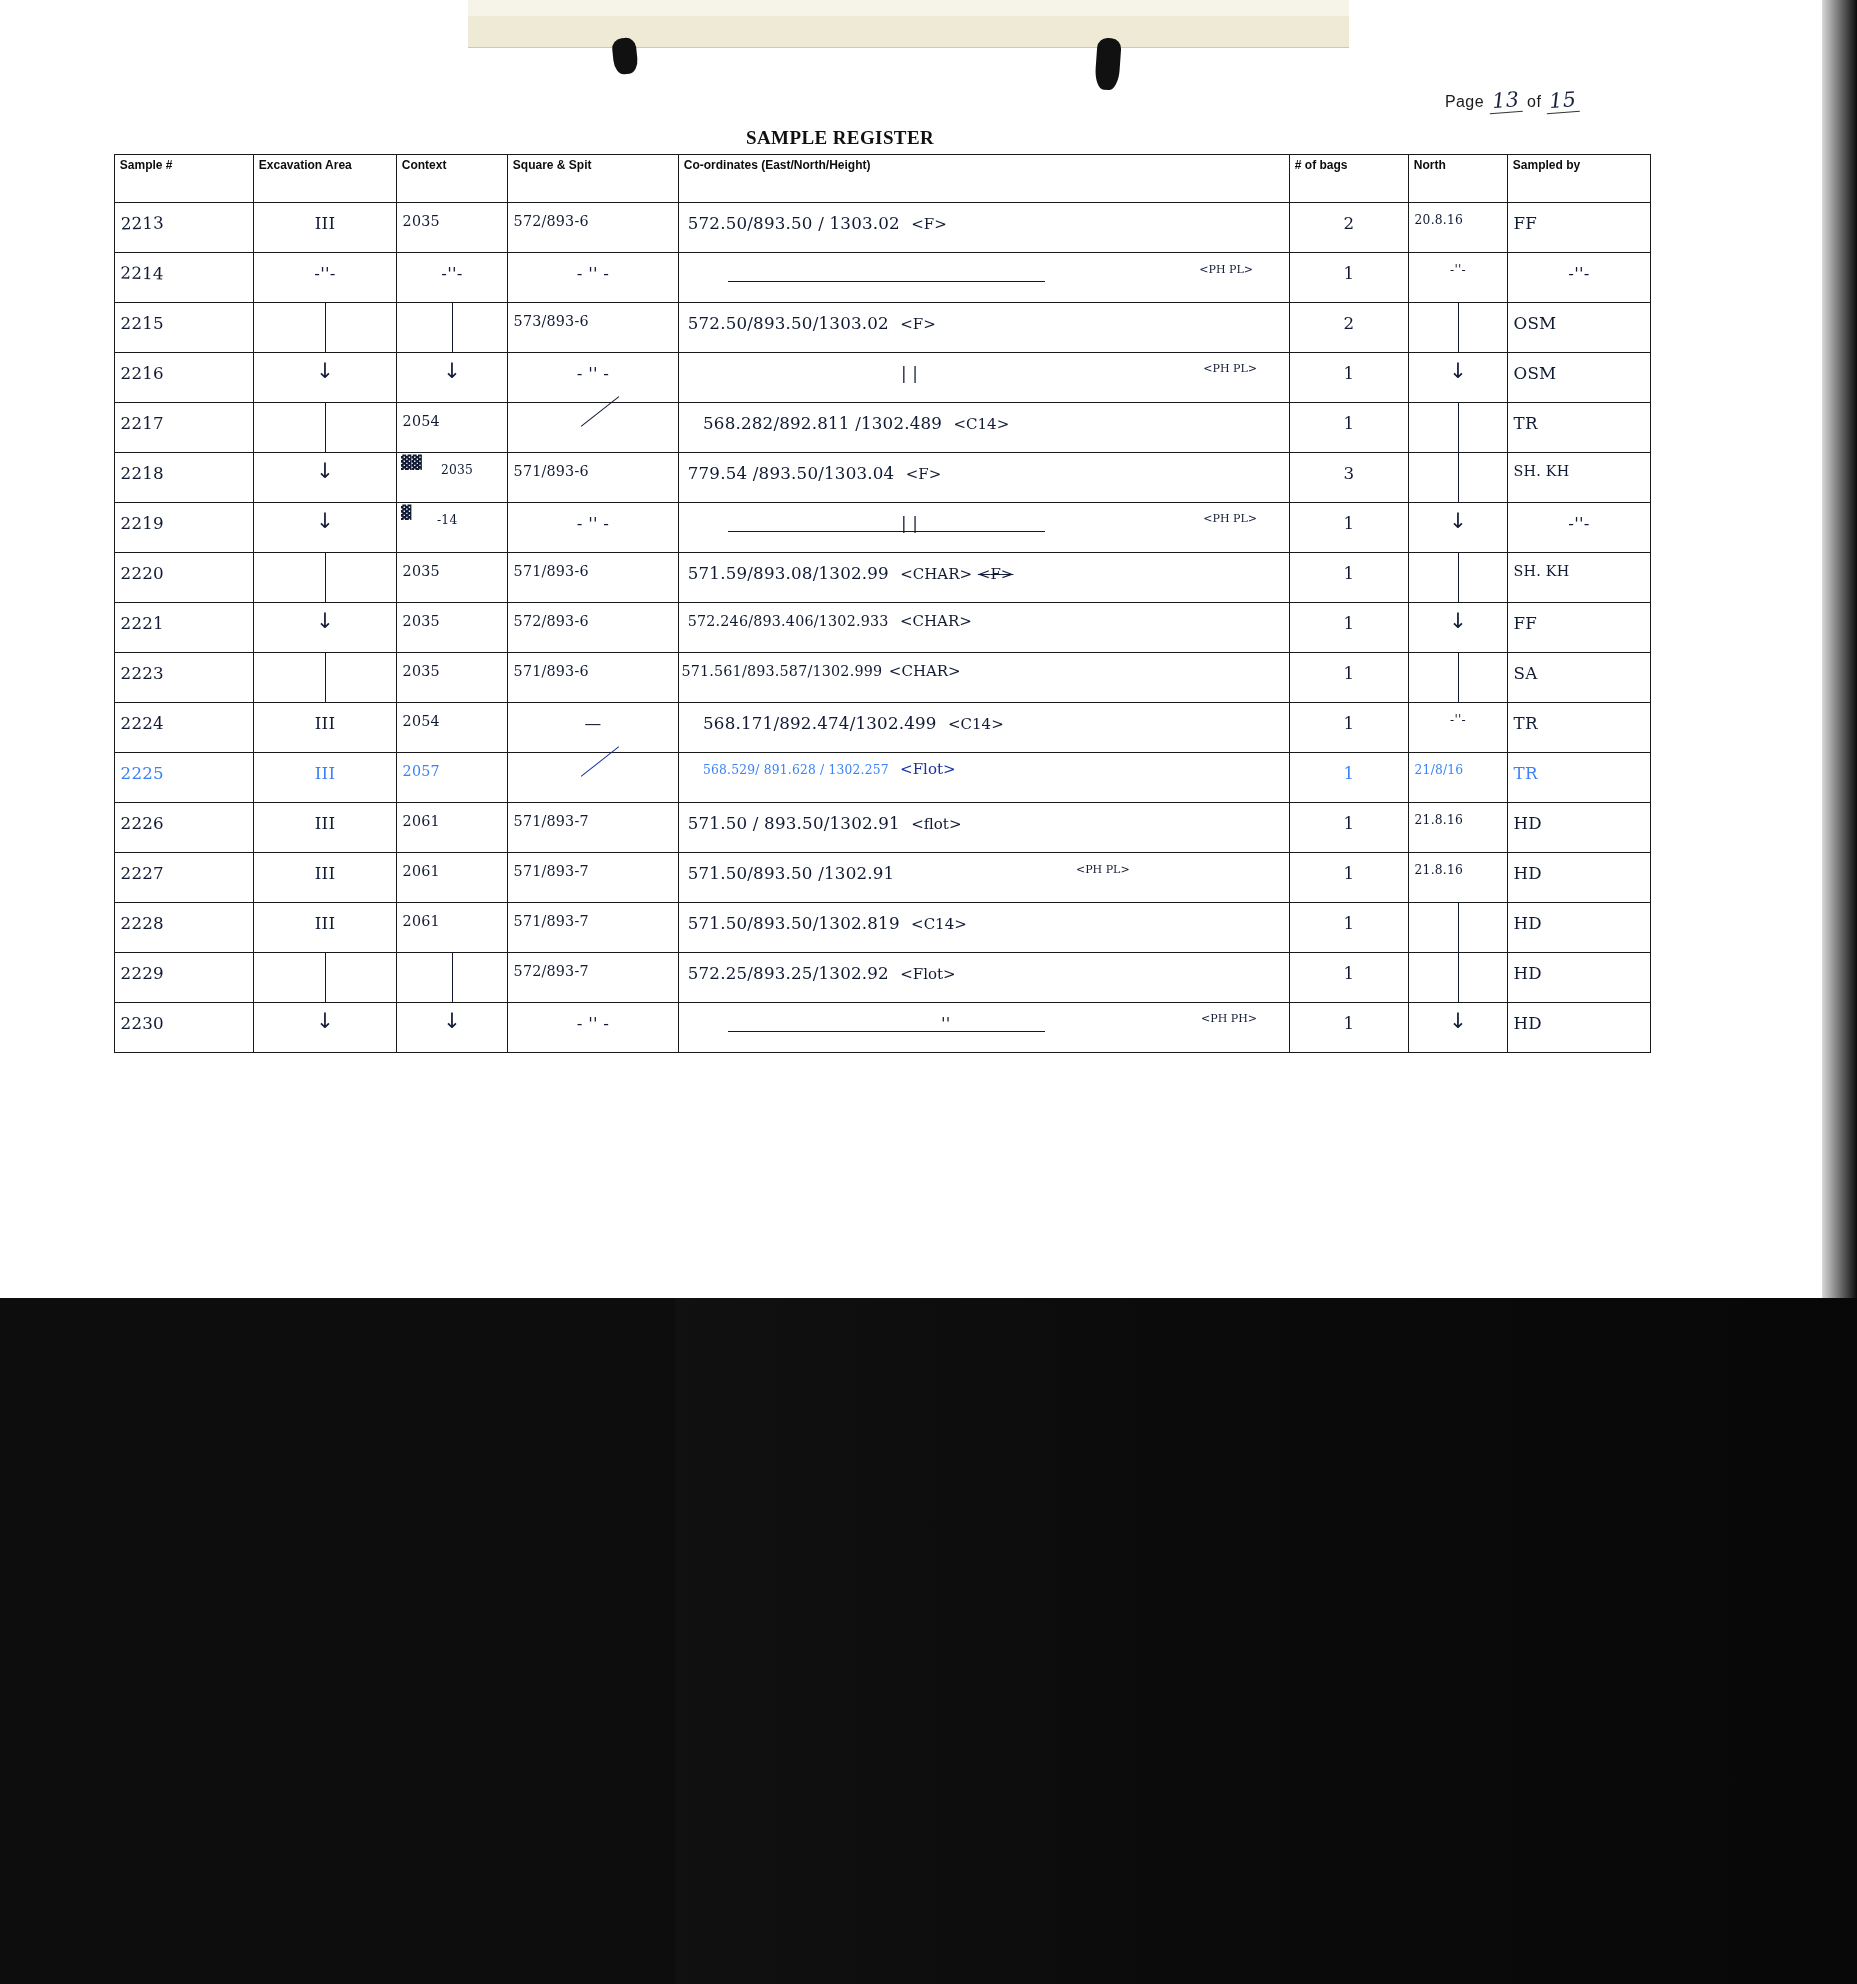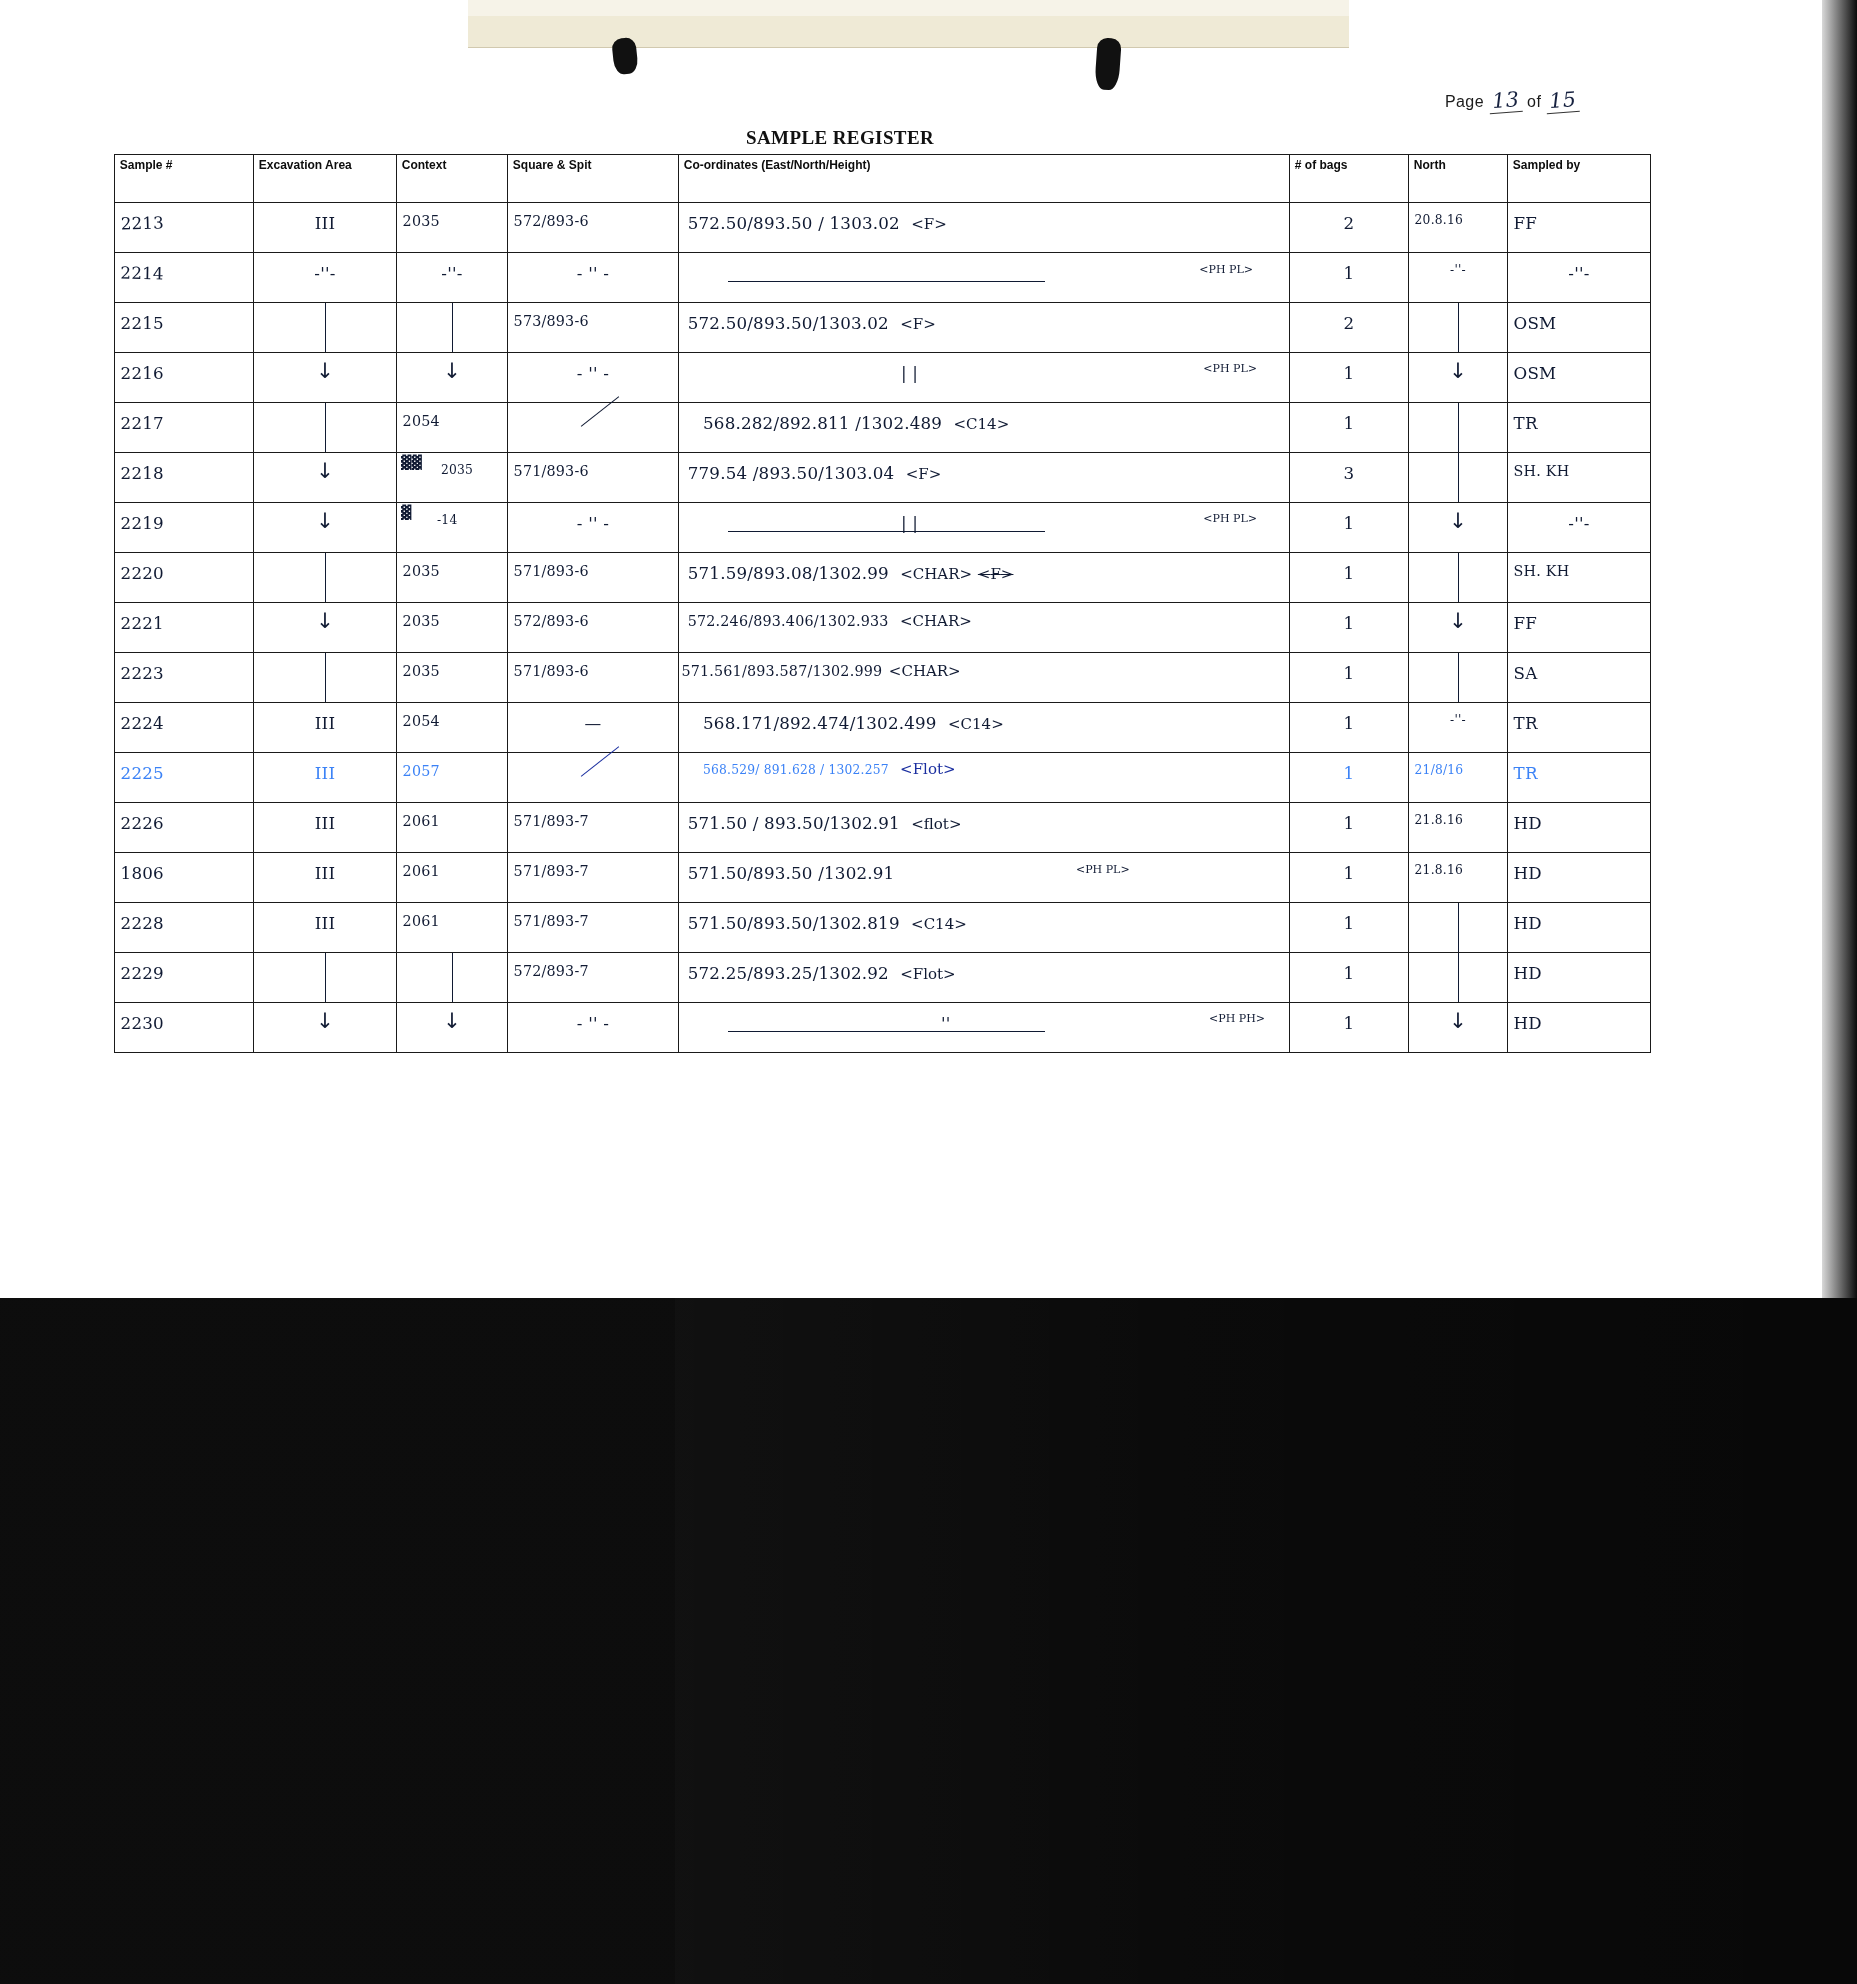--- a/index.html
+++ b/index.html
@@ -488,21 +488,21 @@
       <td class="coord-cell">
         <span class="hw">571.50 / 893.50/1302.91</span>
         <span class="tag">&nbsp;&nbsp;&lt;<span>flot</span>&gt;</span>
       </td>
       <td><span class="hw ctr">1</span></td>
       <td><span class="hw tiny">21.8.16</span></td>
       <td><span class="hw">HD</span></td>
     </tr>
 
     <tr>
-      <td><span class="hw">1806</span></td>
+      <td><span class="hw">2227</span></td>
       <td><span class="hw ctr">III</span></td>
       <td><span class="hw small">2061</span></td>
       <td><span class="hw small">571/893-7</span></td>
       <td class="coord-cell">
         <span class="hw">571.50/893.50 /1302.91</span>
         <span class="tag two" style="position:absolute; left:397px; top:12px;">&lt;<span>PH PL</span>&gt;</span>
       </td>
       <td><span class="hw ctr">1</span></td>
       <td><span class="hw tiny">21.8.16</span></td>
       <td><span class="hw">HD</span></td>
@@ -549,21 +549,21 @@
       <td>
           <span class="arrow">↓</span>
         </td>
       <td>
           <span class="arrow">↓</span>
         </td>
       <td><span class="hw ctr">- '' -</span></td>
       <td class="coord-cell">
         <div class="longline"></div>
         <span class="hw" style="padding-left:262px;">''</span>
-        <span class="tag two" style="position:absolute; right:24px; top:11px;margin-left:40px;">&lt;<span>PH PH</span>&gt;</span>
+        <span class="tag two" style="position:absolute; right:32px; top:11px;margin-left:40px;">&lt;<span>PH PH</span>&gt;</span>
       </td>
       <td><span class="hw ctr">1</span></td>
       <td>
           <span class="arrow">↓</span>
         </td>
       <td><span class="hw">HD</span></td>
     </tr>
 
   </tbody>
 </table>

